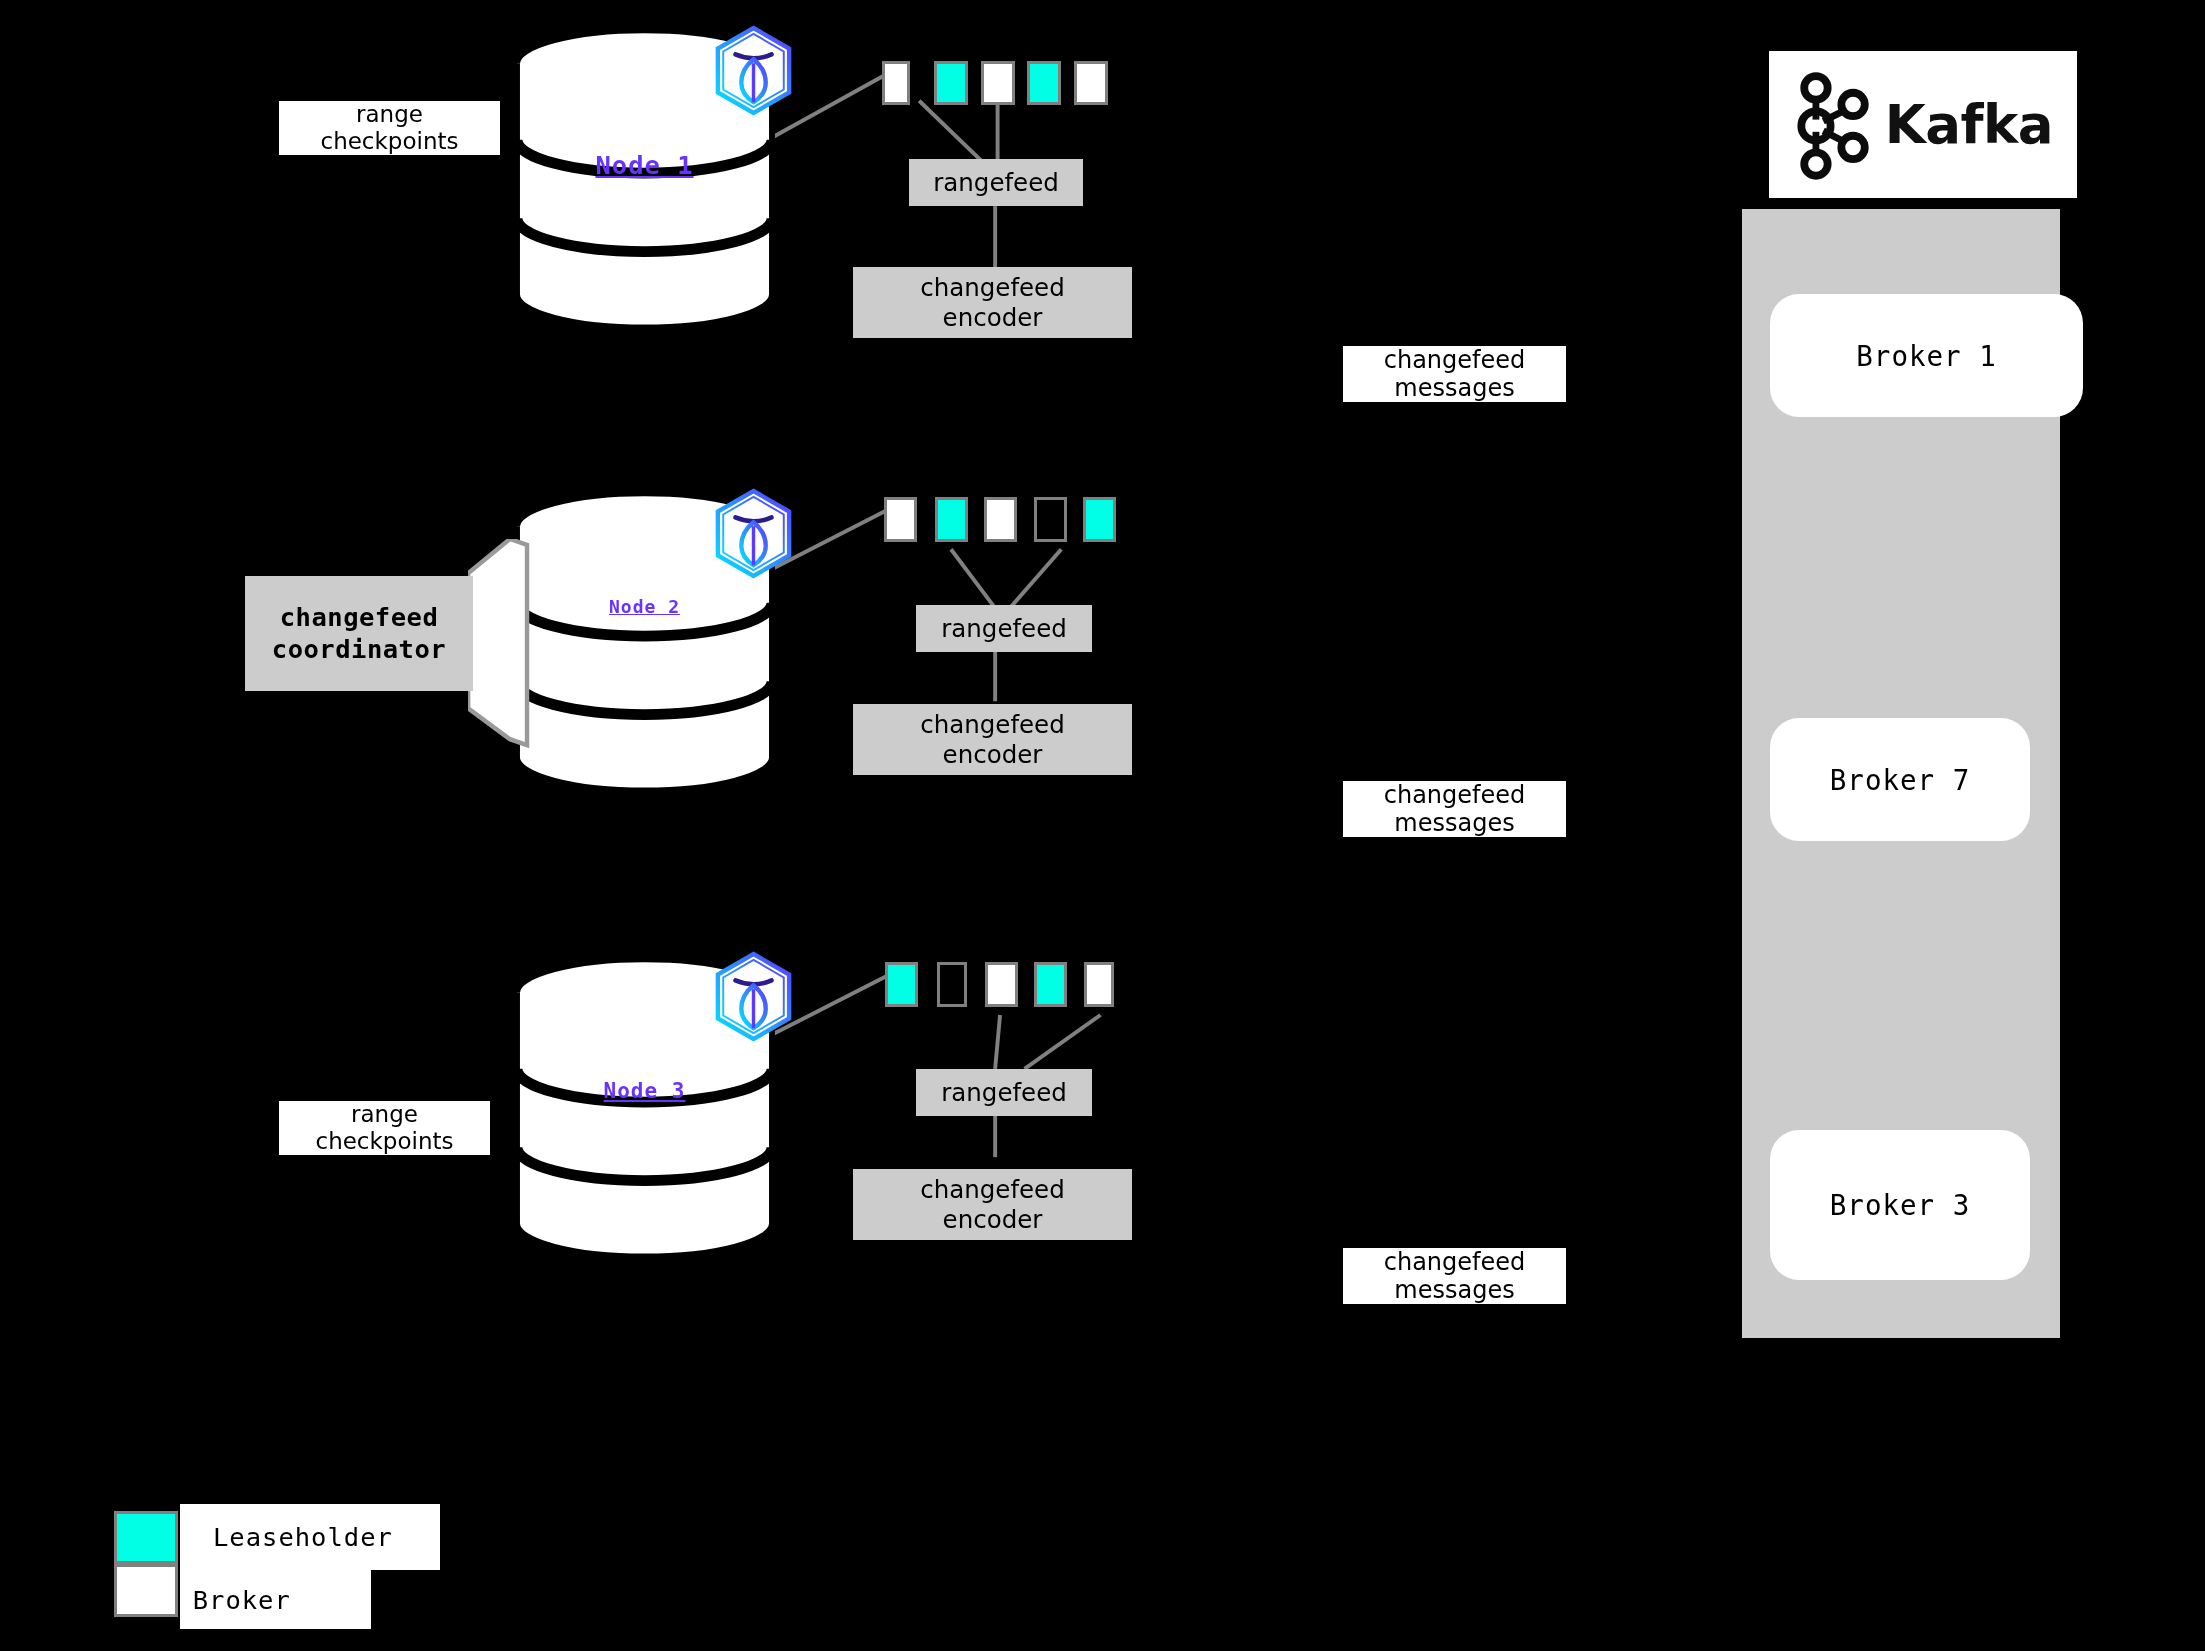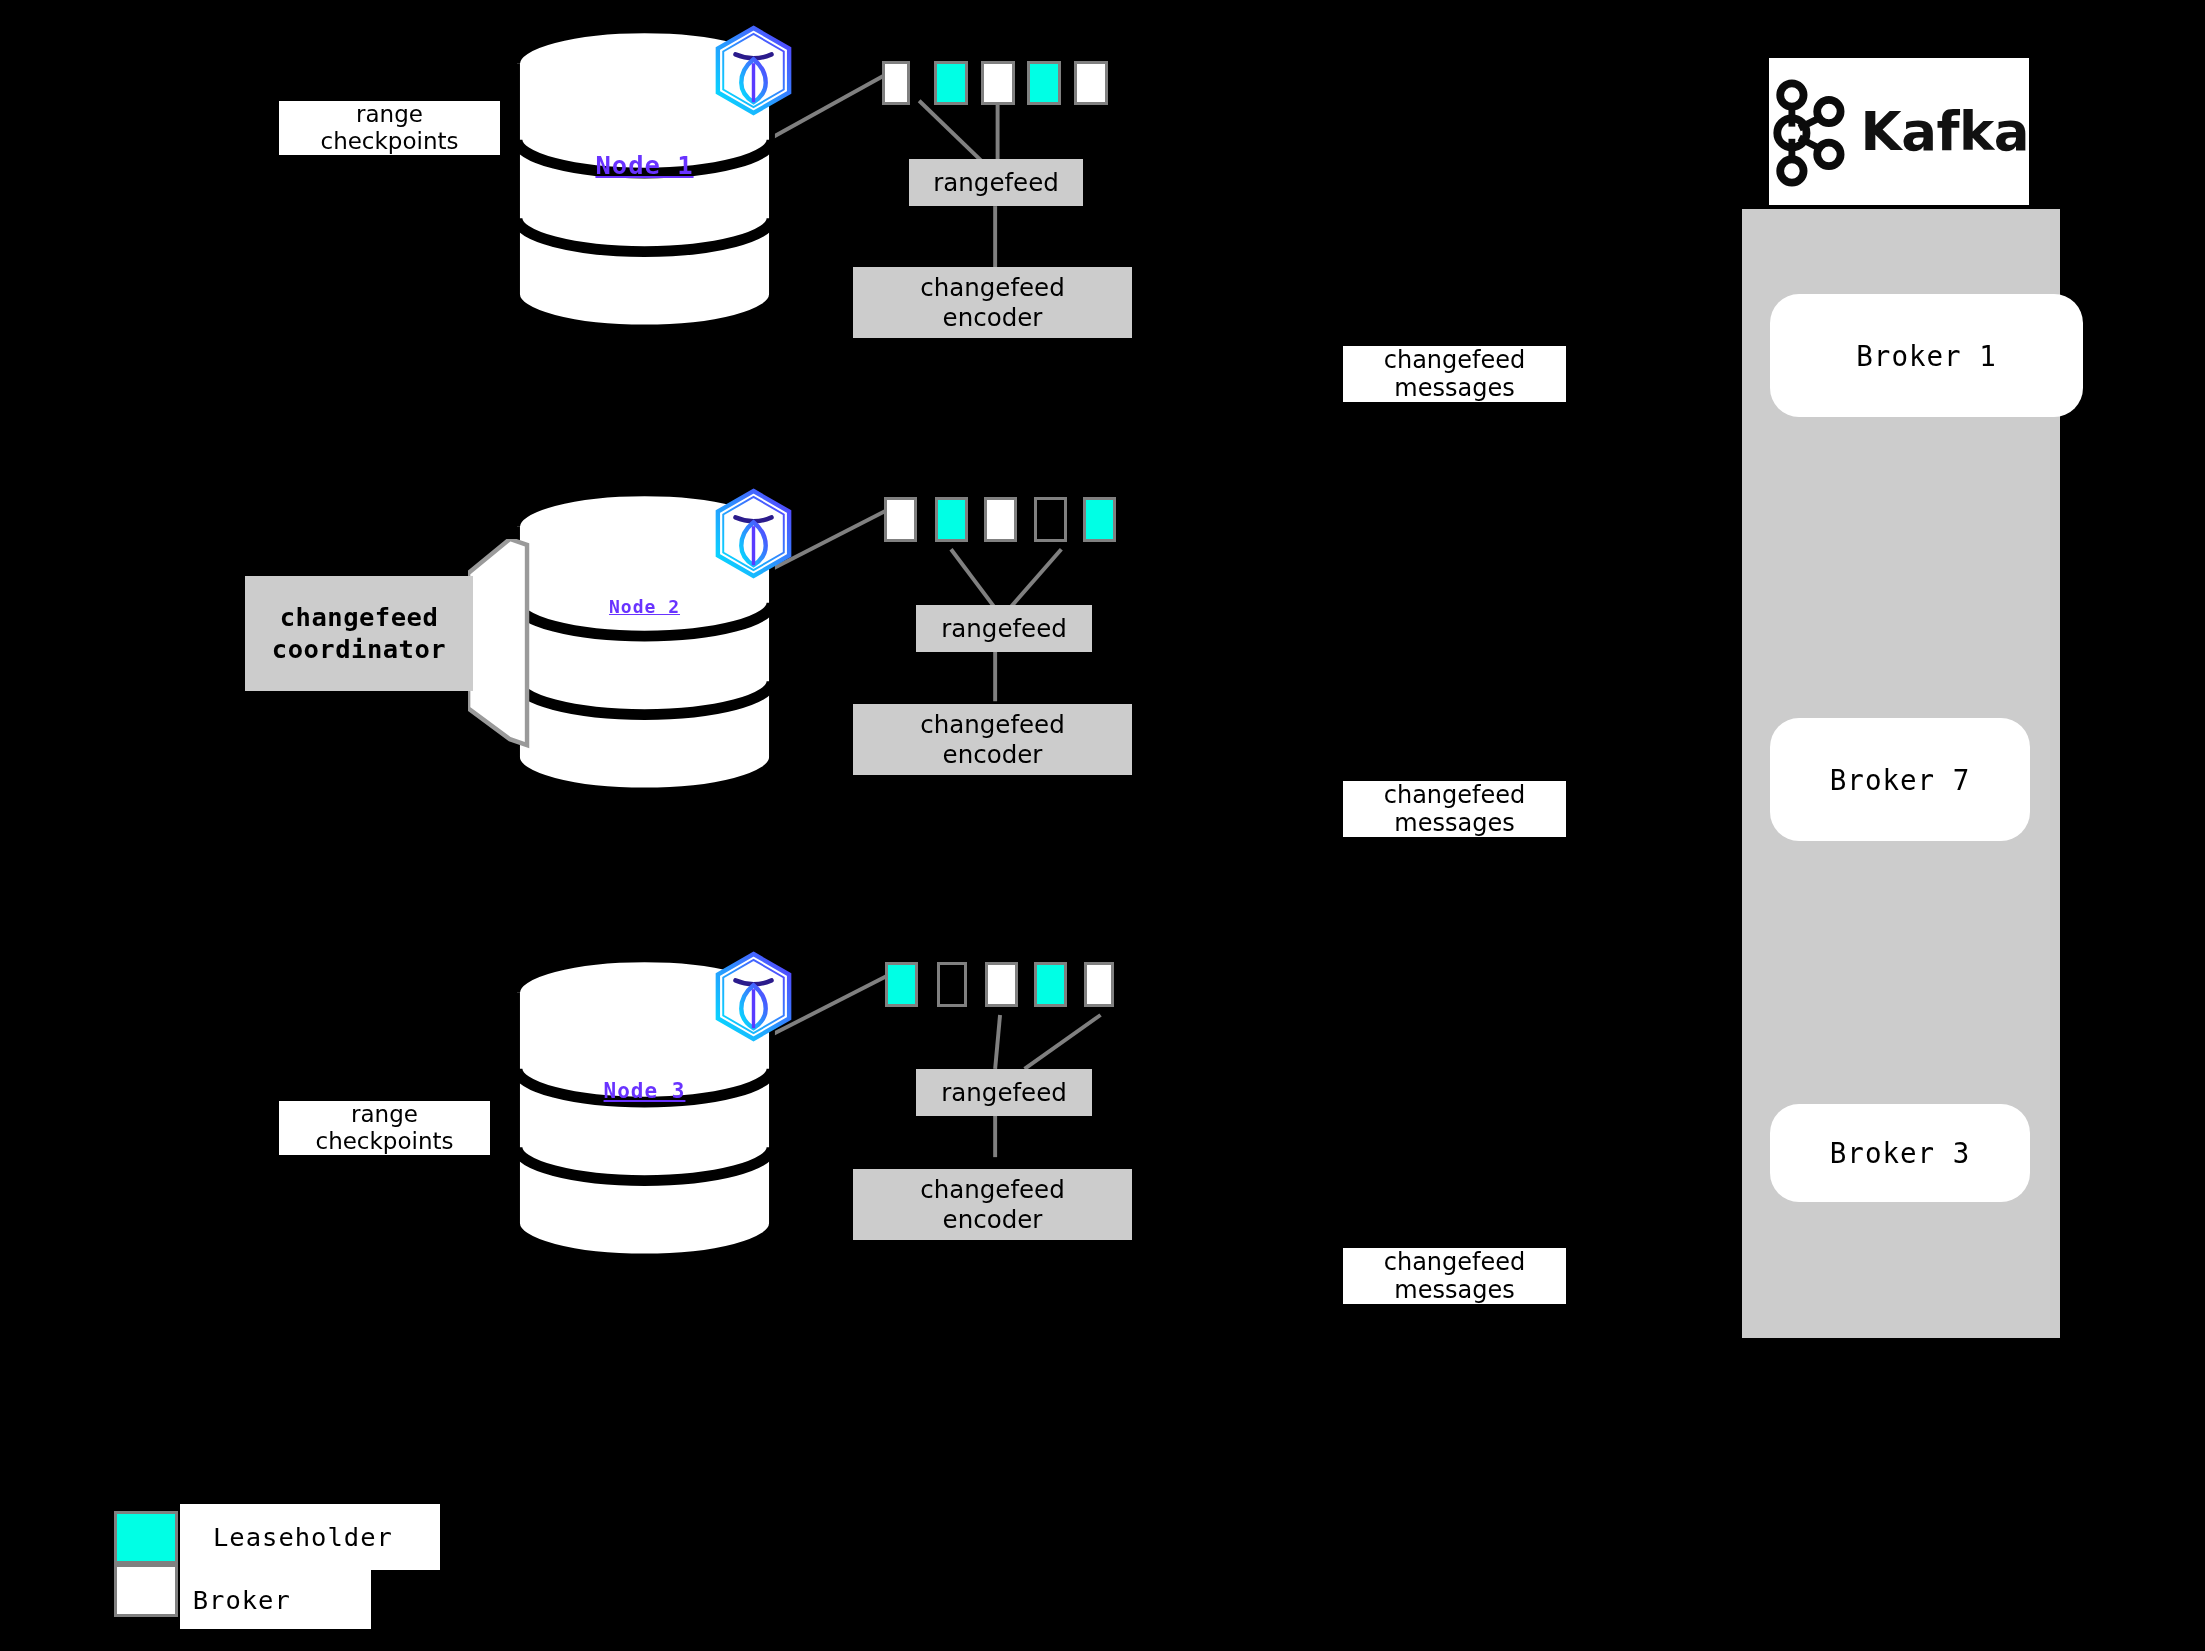--- a/index.html
+++ b/index.html
@@ -214,42 +214,42 @@
   </div>
   <div class="wlabel abs" style="left:1343px;top:1248px;width:223px;height:56px;font-size:24px;">
     <div><span>changefeed</span><br><span>messages</span></div>
   </div>
 
   <div class="kpanel abs" style="left:1742px;top:209px;width:318px;height:1129px;"></div>
   <svg class="abs" style="left:2044px;top:333px;" width="34" height="34" viewBox="0 0 70 70">
     <polygon points="60,20 10,33 60,46" fill="#000"></polygon>
   </svg>
 
-  <div class="klogo abs" style="left:1769px;top:58px;width:260px;height:147px;">
+  <div class="klogo abs" style="left:1769px;top:51px;width:308px;height:147px;">
     <svg width="83" height="113" viewBox="0 0 170 230">
       <g stroke="#0b0b0b" stroke-width="14" fill="none">
         <line x1="47" y1="62" x2="47" y2="105"></line>
         <line x1="47" y1="130" x2="47" y2="175"></line>
         <line x1="62" y1="108" x2="108" y2="85"></line>
         <line x1="62" y1="128" x2="108" y2="152"></line>
       </g>
       <g fill="none" stroke="#0b0b0b" stroke-width="16">
         <circle cx="47" cy="40" r="24"></circle>
         <circle cx="47" cy="118" r="30"></circle>
         <circle cx="47" cy="196" r="24"></circle>
         <circle cx="123" cy="74" r="24"></circle>
         <circle cx="123" cy="162" r="24"></circle>
       </g>
     </svg>
     <span class="ktext" style="font-size:53px;">Kafka</span>
   </div>
 
   <div class="broker abs" style="left:1770px;top:294px;width:313px;height:123px;font-size:27.5px;">Broker 1</div>
   <div class="broker abs" style="left:1770px;top:718px;width:260px;height:123px;font-size:27.5px;">Broker 7</div>
-  <div class="broker abs" style="left:1770px;top:1104px;width:260px;height:98px;font-size:27.5px;">Broker 3</div>
+  <div class="broker abs" style="left:1770px;top:1130px;width:260px;height:150px;font-size:27.5px;">Broker 3</div>
 
 
   <div class="legend-sw leaseholder abs" style="left:114px;top:1511px;width:64px;height:53px;background:#00ffe5;"></div>
   <div class="legend-txt abs" style="left:180px;top:1504px;width:227px;height:66px;font-size:25.5px;padding-left:33px;">Leaseholder</div>
 
   <div class="legend-sw replica abs" style="left:114px;top:1564px;width:64px;height:53px;background:#ffffff;"></div>
   <div class="legend-txt abs" style="left:180px;top:1570px;width:178px;height:59px;font-size:25.5px;">Broker</div>
 
 </div>
 

